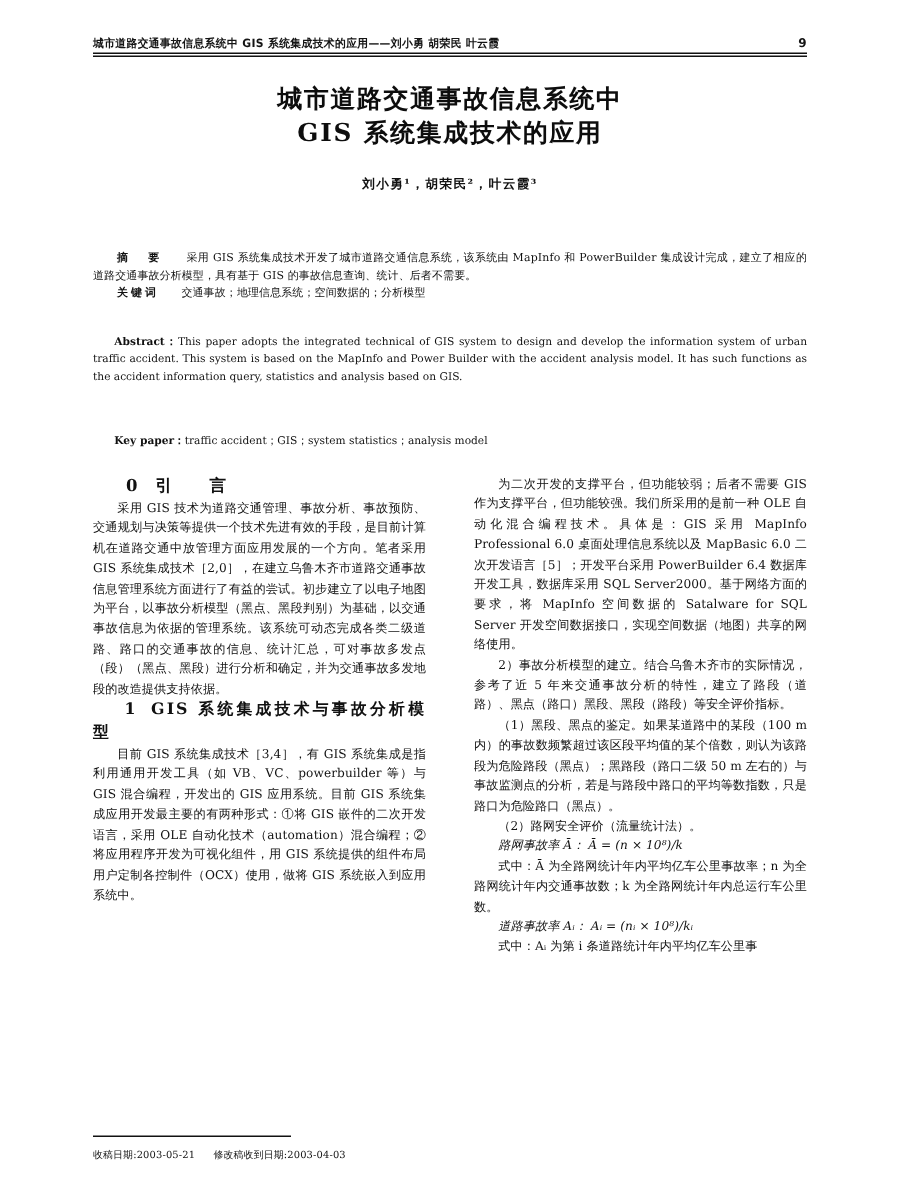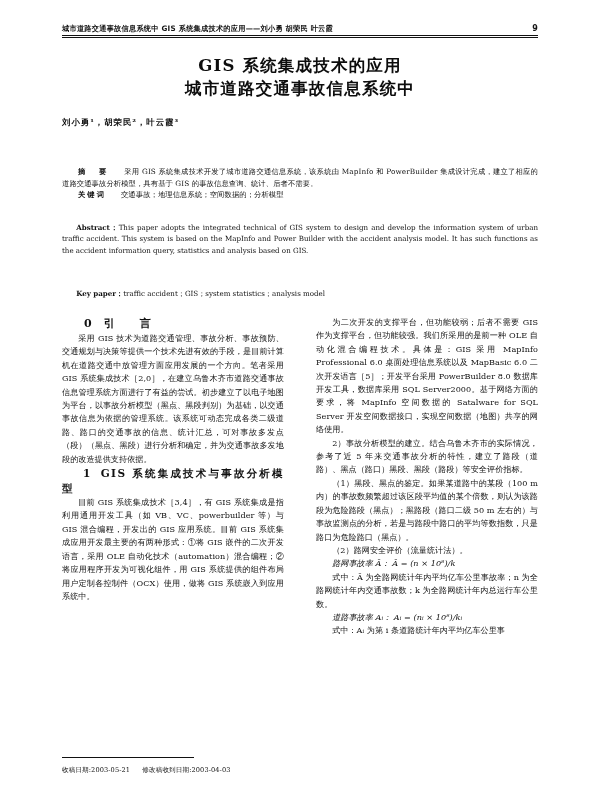--- a/index.html
+++ b/index.html
@@ -39,21 +39,21 @@
     text-align:center;
     font-family:"DejaVu Serif","Liberation Serif",serif;
     font-weight:bold;
     font-size:16.5px;
     line-height:23px;
     letter-spacing:1.2px;
     color:#0d0d0d;
   }
   .authors{
     position:absolute;left:62px;top:117px;width:476px;
-    text-align:left;font-size:8.4px;letter-spacing:1px;
+    text-align:center;font-size:8.4px;letter-spacing:1px;
     font-weight:bold;
   }
   .affil{
     position:absolute;left:62px;top:142px;width:476px;
     text-align:center;font-size:7px;letter-spacing:.2px;
   }
   
   .absblk{
     position:absolute;left:62px;top:166px;width:476px;
     font-size:7.3px;line-height:11.6px;text-align:justify;
@@ -118,22 +118,22 @@
 <div class="page">
 
   <div class="runhead">
     <span class="rh-left">城市道路交通事故信息系统中 GIS 系统集成技术的应用——刘小勇  胡荣民  叶云霞</span>
     <span class="rh-page">9</span>
   </div>
   <div class="rule top"></div>
   <div class="rule top2"></div>
 
   <div class="title">
+    <div>城市道路交通事故信息系统中</div>
     <div>GIS 系统集成技术的应用</div>
-    <div>城市道路交通事故信息系统中</div>
   </div>
 
   <div class="authors">刘小勇¹，胡荣民²，叶云霞³</div>
 
   <div class="absblk">
     <p><span class="lbl">摘　要</span><span>采用 GIS 系统集成技术开发了城市道路交通信息系统，该系统由 MapInfo 和 PowerBuilder 集成设计完成，建立了相应的道路交通事故分析模型，具有基于 GIS 的事故信息查询、统计、后者不需要。</span></p>
     <p class="kw"><span class="lbl">关键词</span><span>交通事故；地理信息系统；空间数据的；分析模型</span></p>
   </div>
 
   <div class="enabs">
@@ -146,21 +146,21 @@
   <div class="cols">
 
     <div class="col left">
       <p class="h0"><span class="num">0</span><span>引　言</span></p>
       <p>采用 GIS 技术为道路交通管理、事故分析、事故预防、交通规划与决策等提供一个技术先进有效的手段，是目前计算机在道路交通中放管理方面应用发展的一个方向。笔者采用 GIS 系统集成技术［2,0］，在建立乌鲁木齐市道路交通事故信息管理系统方面进行了有益的尝试。初步建立了以电子地图为平台，以事故分析模型（黑点、黑段判别）为基础，以交通事故信息为依据的管理系统。该系统可动态完成各类二级道路、路口的交通事故的信息、统计汇总，可对事故多发点（段）（黑点、黑段）进行分析和确定，并为交通事故多发地段的改造提供支持依据。</p>
       <p class="h1"><span class="num">1</span><span>GIS 系统集成技术与事故分析模型</span></p>
       <p>目前 GIS 系统集成技术［3,4］，有 GIS 系统集成是指利用通用开发工具（如 VB、VC、powerbuilder 等）与 GIS 混合编程，开发出的 GIS 应用系统。目前 GIS 系统集成应用开发最主要的有两种形式：①将 GIS 嵌件的二次开发语言，采用 OLE 自动化技术（automation）混合编程；②将应用程序开发为可视化组件，用 GIS 系统提供的组件布局用户定制各控制件（OCX）使用，做将 GIS 系统嵌入到应用系统中。</p>
     </div>
 
     <div class="col right">
-      <p class="cont">为二次开发的支撑平台，但功能较弱；后者不需要 GIS 作为支撑平台，但功能较强。我们所采用的是前一种 OLE 自动化混合编程技术。具体是：GIS 采用 MapInfo Professional 6.0 桌面处理信息系统以及 MapBasic 6.0 二次开发语言［5］；开发平台采用 PowerBuilder 8.0 数据库开发工具，数据库采用 SQL Server2000。基于网络方面的要求，将 MapInfo 空间数据的 Satalware for SQL Server 开发空间数据接口，实现空间数据（地图）共享的网络使用。</p>
+      <p class="cont">为二次开发的支撑平台，但功能较弱；后者不需要 GIS 作为支撑平台，但功能较强。我们所采用的是前一种 OLE 自动化混合编程技术。具体是：GIS 采用 MapInfo Professional 6.0 桌面处理信息系统以及 MapBasic 6.0 二次开发语言［5］；开发平台采用 PowerBuilder 6.4 数据库开发工具，数据库采用 SQL Server2000。基于网络方面的要求，将 MapInfo 空间数据的 Satalware for SQL Server 开发空间数据接口，实现空间数据（地图）共享的网络使用。</p>
       <p>2）事故分析模型的建立。结合乌鲁木齐市的实际情况，参考了近 5 年来交通事故分析的特性，建立了路段（道路）、黑点（路口）黑段、黑段（路段）等安全评价指标。</p>
       <p>（1）黑段、黑点的鉴定。如果某道路中的某段（100 m 内）的事故数频繁超过该区段平均值的某个倍数，则认为该路段为危险路段（黑点）；黑路段（路口二级 50 m 左右的）与事故监测点的分析，若是与路段中路口的平均等数指数，只是路口为危险路口（黑点）。</p>
       <p>（2）路网安全评价（流量统计法）。</p>
       <p class="formula">路网事故率 Ā：  Ā = (n × 10⁸)/k</p>
       <p class="cont">式中：Ā 为全路网统计年内平均亿车公里事故率；n 为全路网统计年内交通事故数；k 为全路网统计年内总运行车公里数。</p>
       <p class="formula">道路事故率 Aᵢ：  Aᵢ = (nᵢ × 10⁸)/kᵢ</p>
       <p class="cont">式中：Aᵢ 为第 i 条道路统计年内平均亿车公里事</p>
     </div>
 
   </div>

